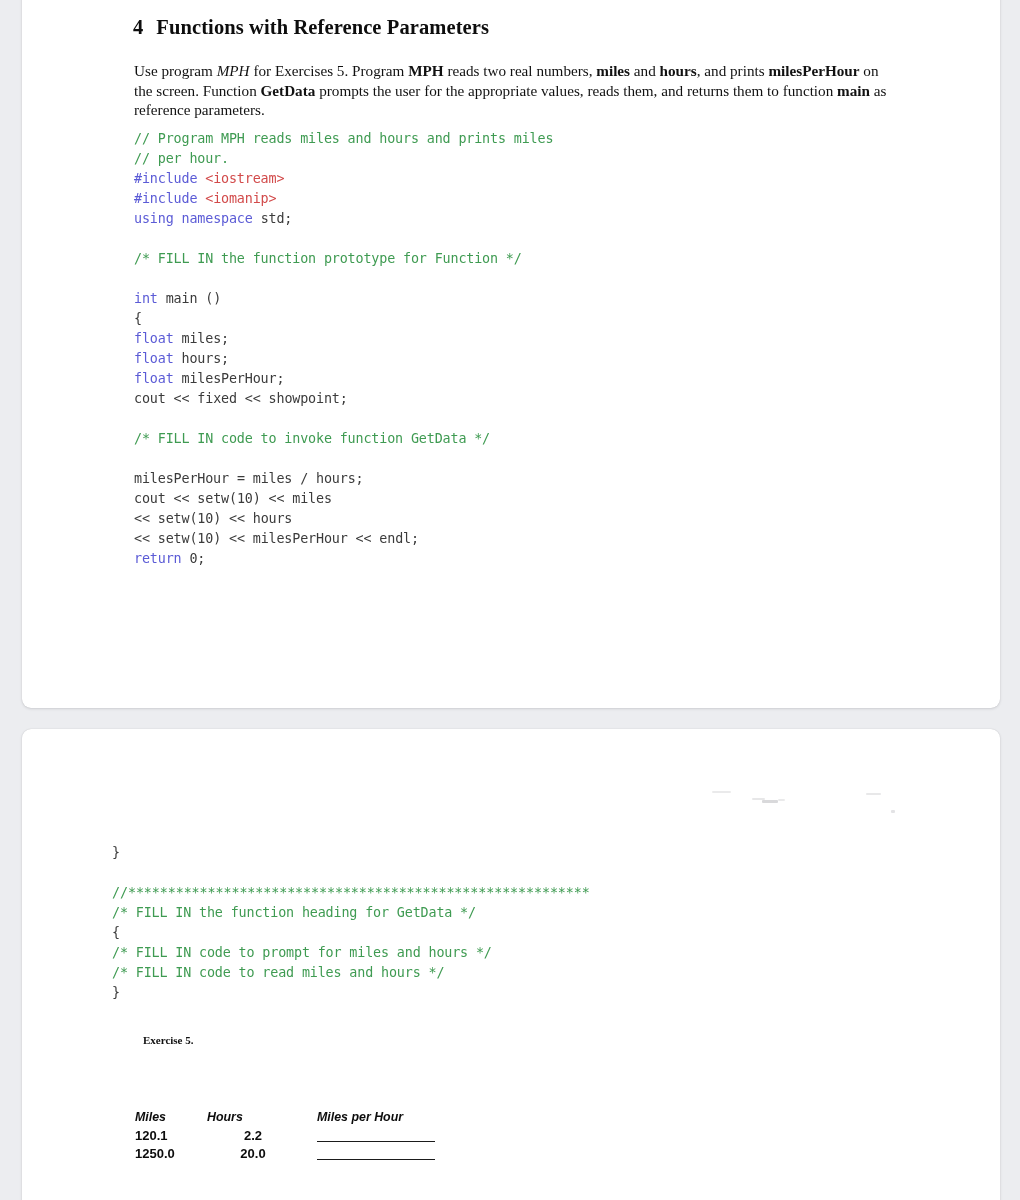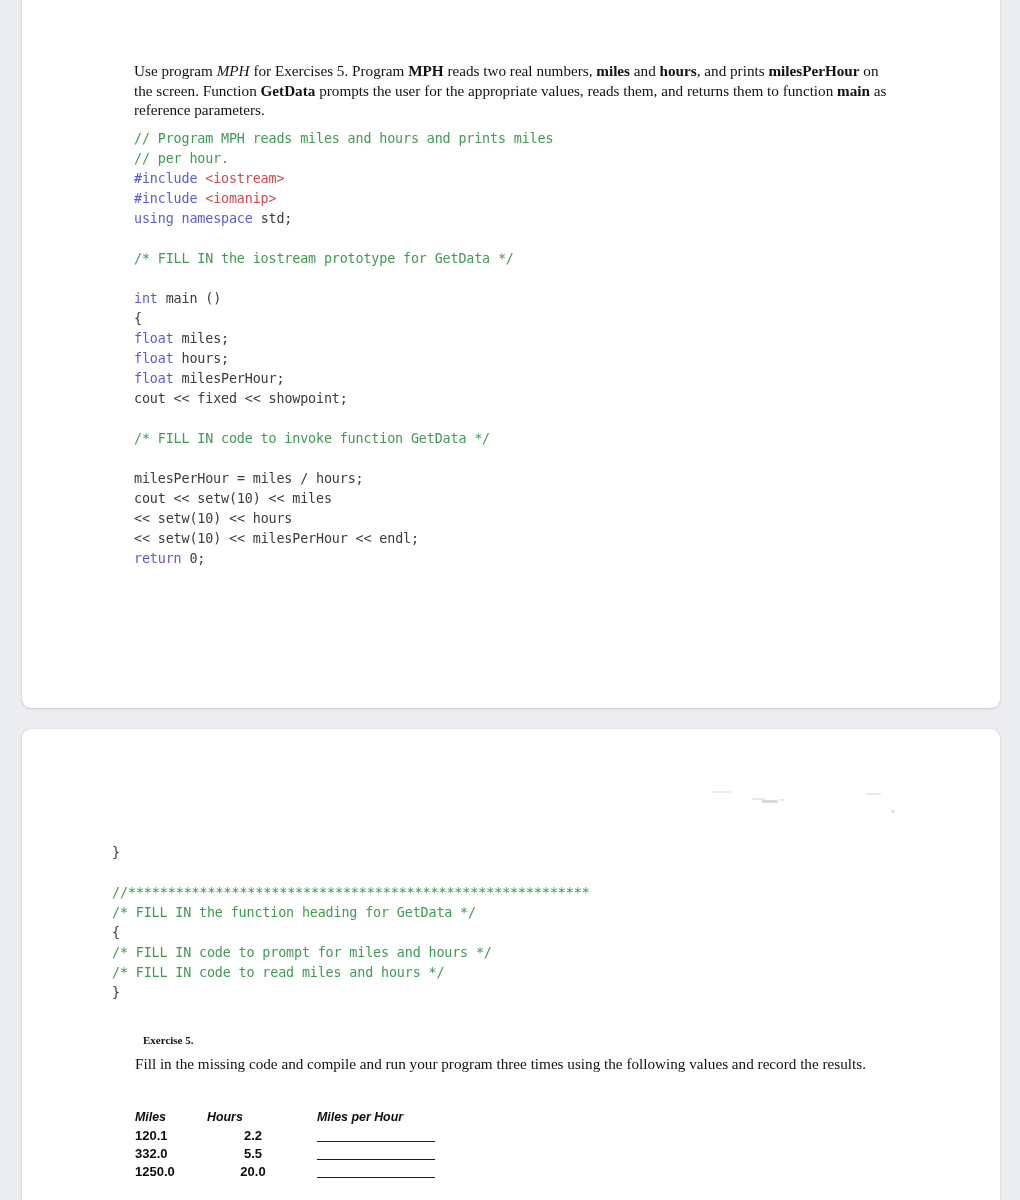--- a/index.html
+++ b/index.html
@@ -166,30 +166,33 @@
   .sm6 { left: 891px; top: 810px; width: 4px; height: 3px; opacity: 0.4; }
 </style>
 </head>
 <body>
 
 <div class="page-stack">
 
   <div class="card card-one">
     <div class="card-inner">
 
+      <div class="section-heading">
+        <span class="num">4</span><span>Functions with Reference Parameters</span>
+      </div>
 
       <p class="intro"><span>Use program </span><i>MPH</i><span> for Exercises 5. Program </span><b>MPH</b><span> reads two real numbers, </span><b>miles</b><span> and </span><b>hours</b><span>, and prints </span><b>milesPerHour</b><span> on the screen. Function </span><b>GetData</b><span> prompts the user for the appropriate values, reads them, and returns them to function </span><b>main</b><span> as reference parameters.</span></p>
 
       <div class="code code-main"><span class="c">// Program MPH reads miles and hours and prints miles</span>
 <span class="c">// per hour.</span>
 <span class="kw">#include</span> <span class="hd">&lt;iostream&gt;</span>
 <span class="kw">#include</span> <span class="hd">&lt;iomanip&gt;</span>
 <span class="kw">using</span> <span class="kw">namespace</span> <span class="pl">std;</span>
 
-<span class="c">/* FILL IN the iostream prototype for GetData */</span>
+<span class="c">/* FILL IN the function prototype for Function */</span>
 
 <span class="kw">int</span> <span class="pl">main</span> <span class="pl">()</span>
 <span class="pl">{</span>
 <span class="kw">float</span> <span class="pl">miles;</span>
 <span class="kw">float</span> <span class="pl">hours;</span>
 <span class="kw">float</span> <span class="pl">milesPerHour;</span>
 <span class="pl">cout</span> <span class="pl">&lt;&lt;</span> <span class="pl">fixed</span> <span class="pl">&lt;&lt;</span> <span class="pl">showpoint;</span>
 
 <span class="c">/* FILL IN code to invoke function GetData */</span>
 
@@ -216,47 +219,39 @@
   <div class="code code-tail"><span class="pl">}</span>
 
 <span class="stars">//**********************************************************</span>
 <span class="c">/* FILL IN the function heading for GetData */</span>
 <span class="pl">{</span>
 <span class="c">/* FILL IN code to prompt for miles and hours */</span>
 <span class="c">/* FILL IN code to read miles and hours */</span>
 <span class="pl">}</span></div>
 
   <div class="ex-title">Exercise 5.</div>
-  <div class="ex-body">Fill in the missing code and compile and run your program three times using the following values and record the results.</div>
 
   <div class="results">
     <table>
       <thead>
         <tr>
           <th class="col-miles">Miles</th>
           <th class="col-hours">Hours</th>
           <th class="col-mph">Miles per Hour</th>
         </tr>
       </thead>
       <tbody>
           <tr>
             <td class="col-miles">120.1</td>
             <td class="col-hours">2.2</td>
             <td class="col-mph">
               <span class="blank-line"></span>
             </td>
           </tr>
           <tr>
-            <td class="col-miles">332.0</td>
-            <td class="col-hours">5.5</td>
-            <td class="col-mph">
-              <span class="blank-line"></span>
-            </td>
-          </tr>
-          <tr>
             <td class="col-miles">1250.0</td>
             <td class="col-hours">20.0</td>
             <td class="col-mph">
               <span class="blank-line"></span>
             </td>
           </tr>
         </tbody>
     </table>
   </div>
 

